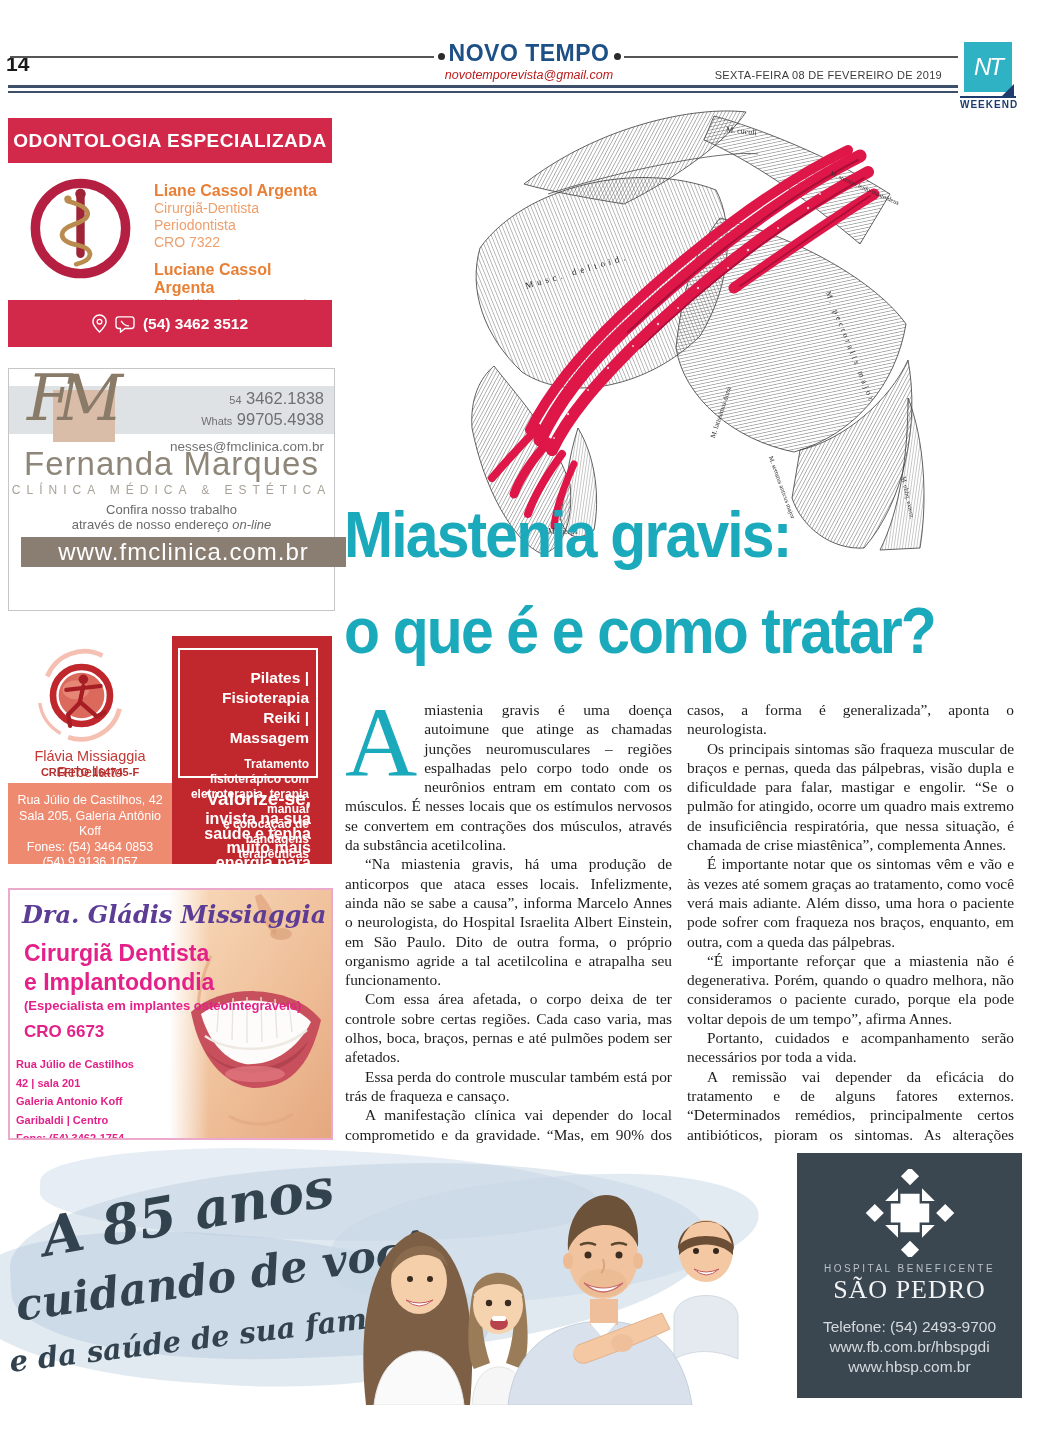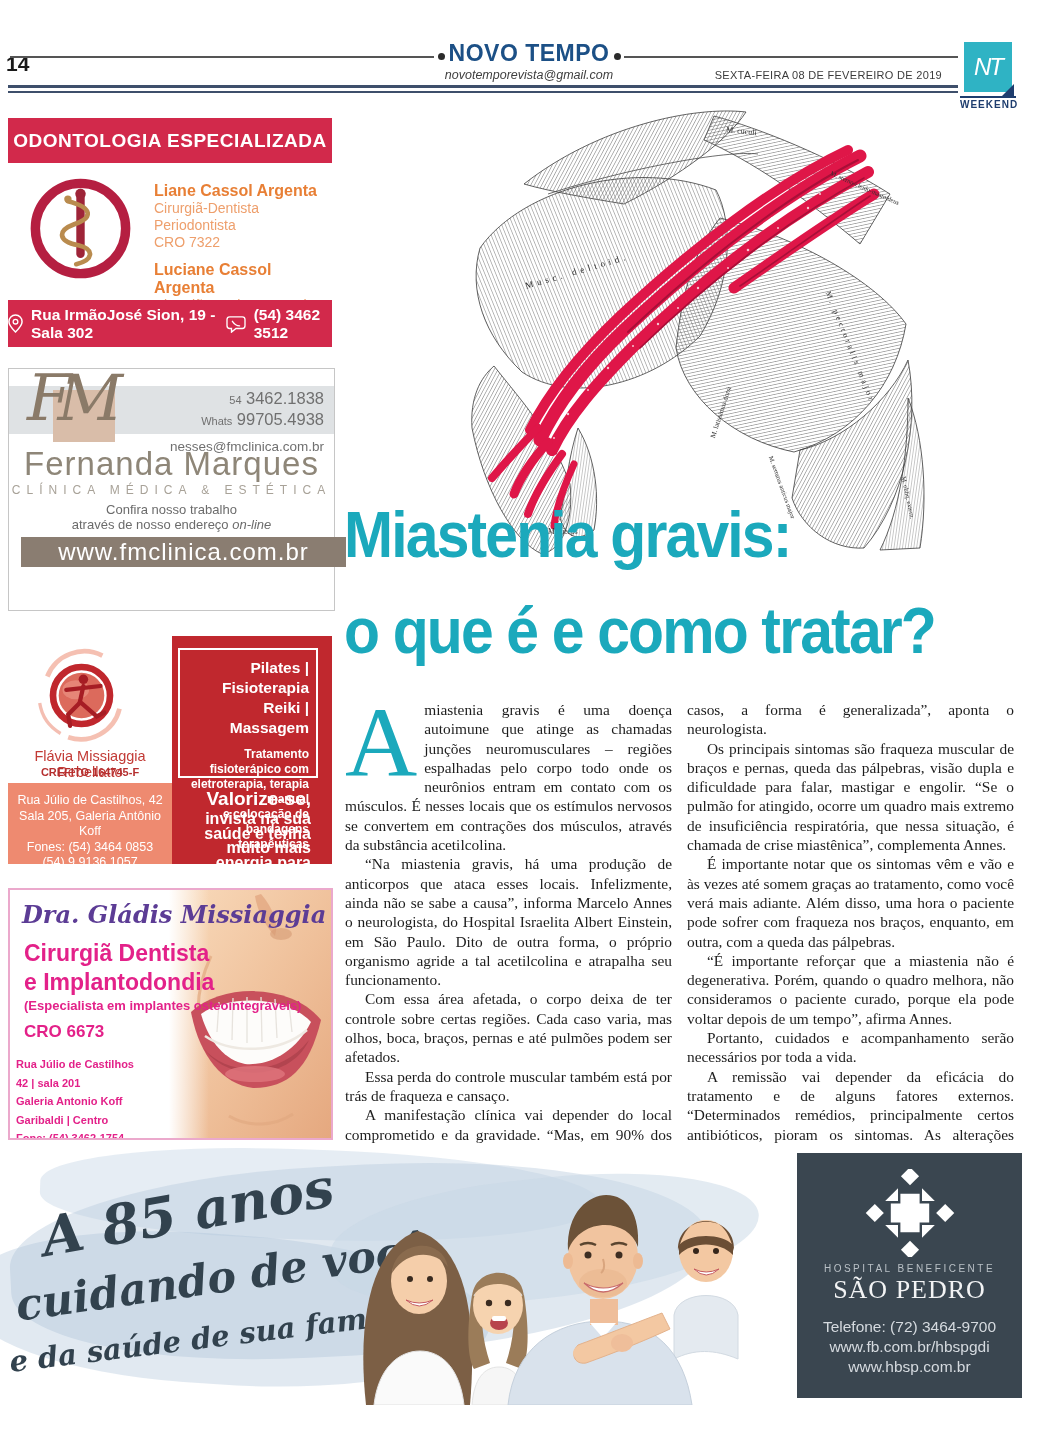--- a/index.html
+++ b/index.html
@@ -5,21 +5,21 @@
   html,body{margin:0;padding:0;background:#e8e8e8;}
   #page{position:relative;width:1058px;height:1443px;background:#fff;overflow:hidden;
         font-family:"Liberation Sans",sans-serif;margin:0 auto;}
   .abs{position:absolute;}
   
   .pagenum{left:6px;top:52px;font-weight:bold;font-size:21px;color:#1a1a1a;}
   .mast-rule{top:56px;height:2px;background:#555;}
   .mast-dot{top:53px;width:7px;height:7px;border-radius:50%;background:#2b2b2b;}
   .masthead{left:50%;top:40px;transform:translateX(-50%);font-weight:bold;font-size:23px;
             letter-spacing:.5px;color:var(--navy,#1C5086);white-space:nowrap;}
-  .hdr-email{left:50%;top:68px;transform:translateX(-50%);font-style:italic;font-size:12.5px;color:#404040;}
+  .hdr-email{left:50%;top:68px;transform:translateX(-50%);font-style:italic;font-size:12.5px;color:#b91c1c;}
   .hdr-date{top:69px;right:116px;font-size:11px;color:#3b3b3b;letter-spacing:.3px;}
   .rule2a{left:8px;top:85px;width:950px;height:3px;background:var(--rule,#3E4F6B);}
   .rule2b{left:8px;top:91px;width:950px;height:2px;background:var(--rule,#3E4F6B);}
   .nt-box{left:964px;top:42px;width:48px;height:50px;background:#2FB3C4;color:#fff;
           display:flex;align-items:center;justify-content:center;font-weight:normal;font-size:24px;
           letter-spacing:-2px;font-style:italic;}
   .nt-tri{left:1000px;top:84px;width:0;height:0;border-left:14px solid transparent;
           border-bottom:14px solid #1E3D6E;}
   .nt-weekend{left:960px;top:96px;width:56px;text-align:center;font-weight:bold;font-size:10px;
               letter-spacing:1px;color:#1E3D6E;border-top:2px solid #1E3D6E;padding-top:1px;}
@@ -48,21 +48,21 @@
   .fm-name{left:0;top:76px;width:325px;text-align:center;font-size:33px;color:var(--fm-text,#8E8678);letter-spacing:1px;}
   .fm-sub{left:0;top:114px;width:325px;text-align:center;font-size:12px;letter-spacing:6px;color:#A8A298;}
   .fm-tag{left:0;width:325px;text-align:center;font-size:13px;color:#6b6b6b;}
   .fm-bar{left:12px;top:140px;width:325px;height:30px;background:var(--fm-brown,#8A7D71);color:#fff;
           display:flex;align-items:center;justify-content:center;font-size:24px;letter-spacing:1px;}
   .fm-crm{left:0;top:184px;width:325px;text-align:center;font-size:13px;color:#4c4c4c;line-height:14.5px;}
   
   #ad-flavia{left:8px;top:636px;width:324px;height:228px;background:#fff;}
   .fl-red{left:164px;top:0;width:160px;height:228px;background:var(--flavia-red,#C0282E);}
   .fl-box{left:170px;top:12px;width:140px;height:130px;border:2px solid #fff;box-sizing:border-box;
-          color:#fff;text-align:right;padding:8px 7px;}
+          color:#fff;text-align:right;padding:18px 7px;}
   .fl-serv{font-weight:bold;font-size:15.5px;line-height:20px;}
   .fl-treat{font-weight:bold;font-size:12px;line-height:15px;margin-top:9px;}
   .fl-cta{left:170px;top:152px;width:140px;color:#fff;text-align:right;padding-right:7px;box-sizing:border-box;}
   .fl-cta-t{font-weight:bold;font-size:19px;margin-bottom:2px;}
   .fl-cta-l{font-weight:bold;font-size:16px;line-height:14.5px;}
   .fl-logo{left:26px;top:12px;}
   .fl-name{left:0;top:112px;width:164px;text-align:center;font-size:14.5px;color:var(--flavia-name,#C23A35);}
   .fl-cref{left:0;top:130px;width:164px;text-align:center;font-weight:bold;font-size:11px;color:#B52F2F;}
   .fl-salmon{left:0;top:147px;width:164px;height:81px;background:var(--salmon,#EE8A70);color:#fff;
              text-align:center;font-size:12.5px;line-height:15.5px;padding-top:10px;box-sizing:border-box;}
@@ -143,21 +143,20 @@
         <div class="dent-name">Luciane Cassol Argenta</div>
         <div class="dent-role">Cirurgiã-Dentista Protesista</div>
         <div class="dent-cro">CRO 8409</div>
       </div>
     </div>
     <div class="abs od-bar od-bot">
       <svg width="15" height="19" viewBox="0 0 16 20">
         <path d="M8,1 C12,1 15,4 15,8 C15,12 8,19 8,19 C8,19 1,12 1,8 C1,4 4,1 8,1 Z" fill="none" stroke="#fff" stroke-width="1.6"></path>
         <circle cx="8" cy="8" r="2.5" fill="none" stroke="#fff" stroke-width="1.4"></circle>
       </svg>
-      <span>Rua IrmãoJosé Sion, 19 - Sala 302</span>
       <svg width="20" height="18" viewBox="0 0 22 20">
         <path d="M4,2 h14 a3,3 0 0 1 3,3 v7 a3,3 0 0 1 -3,3 h-7 l-5,4 v-4 h-2 a3,3 0 0 1 -3,-3 v-7 a3,3 0 0 1 3,-3 Z" fill="none" stroke="#fff" stroke-width="1.5"></path>
         <path d="M7,7 c2,3 5,5 8,5" fill="none" stroke="#fff" stroke-width="1.5" stroke-linecap="round"></path>
       </svg>
       <span>(54) 3462 3512</span>
     </div>
   </div>
 
   <div id="ad-fm" class="abs">
     <div class="abs fm-band"></div>
@@ -411,19 +410,19 @@
         <rect x="-8" y="-8" width="16" height="16" transform="translate(16,55) rotate(45)"></rect>
         <polygon points="75,24 91,40 75,40"></polygon>
         <polygon points="45,24 29,40 45,40"></polygon>
         <polygon points="75,86 91,70 75,70"></polygon>
         <polygon points="45,86 29,70 45,70"></polygon>
       </g>
     </svg>
     <div class="hs-top">HOSPITAL BENEFICENTE</div>
     <div class="hs-name">SÃO PEDRO</div>
     <div class="hs-contact">
-      <div>Telefone: (72) 3464-9700</div>
+      <div>Telefone: (54) 2493-9700</div>
       <div>www.fb.com.br/hbspgdi</div>
       <div>www.hbsp.com.br</div>
     </div>
   </div>
 
 </div>
 
 </body></html>

